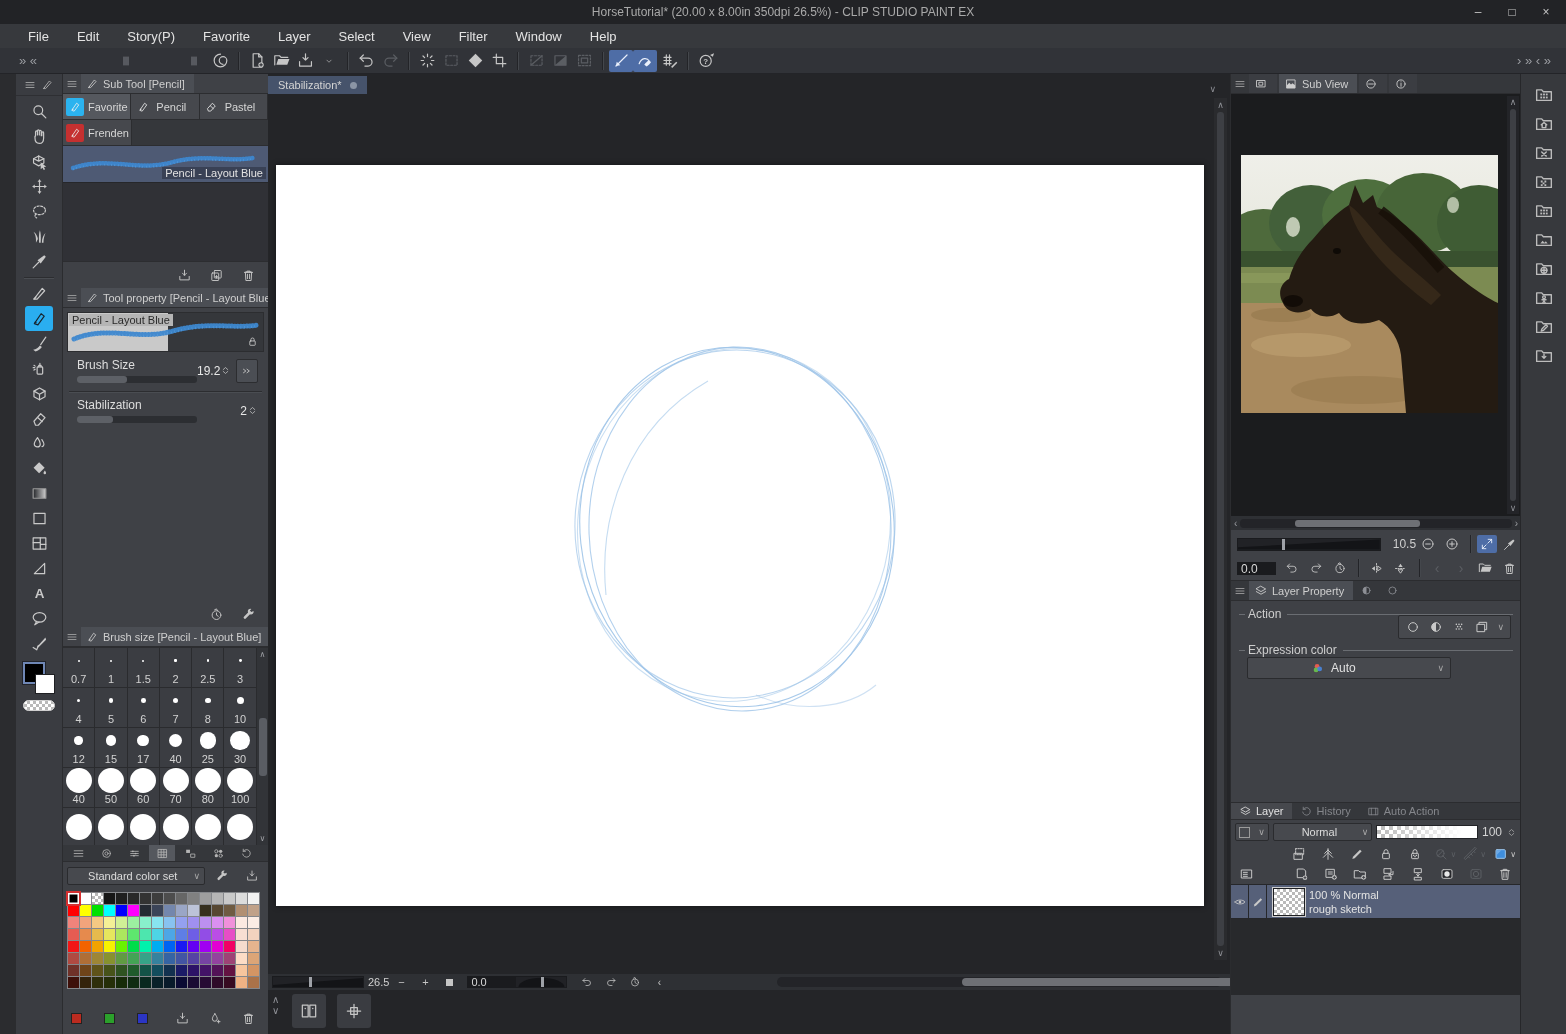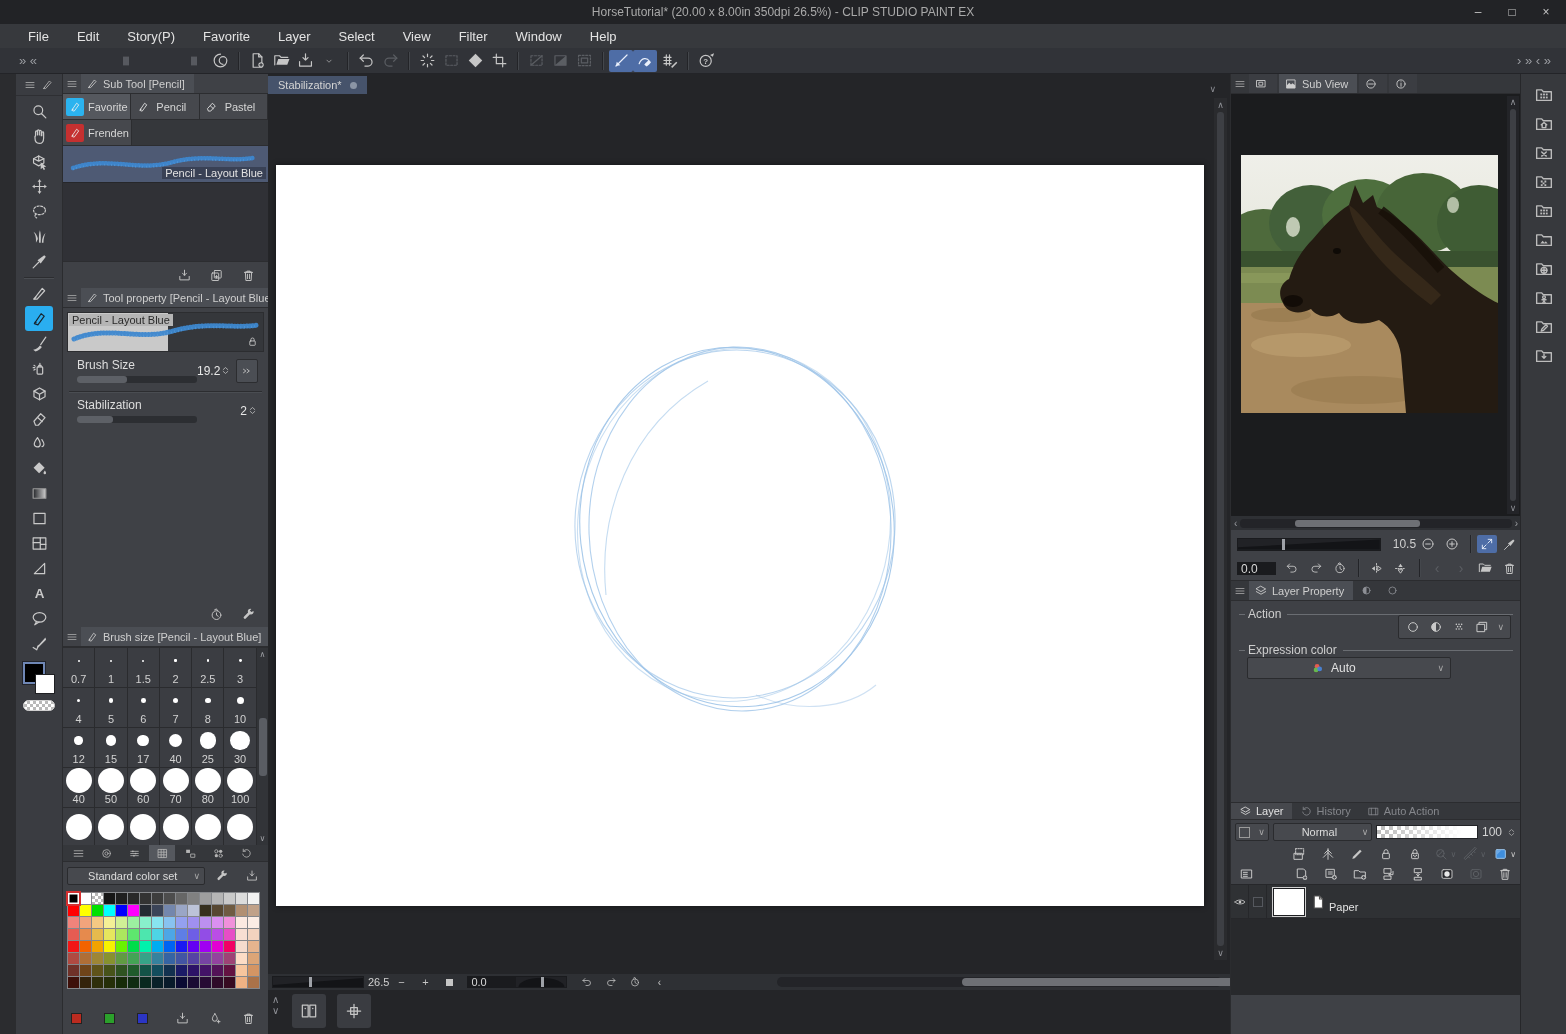--- a/index.html
+++ b/index.html
@@ -1692,43 +1692,40 @@
               <svg viewBox="0 0 24 24">
                 <path d="M5.5 7h13M9.5 7V5h5v2"></path>
                 <path d="M7 7l.8 13h8.4L17 7z"></path>
                 <path d="M10.3 10v7M13.7 10v7"></path>
               </svg>
             </span>
           </span>
         </span>
     </div>
     <div id="layer-list" style="border-top:1px solid #26272a">
-        <div class="layerrow">
+        <div class="layerrow selected">
           <div class="lcell" style="width: 18px;">
             <span class="icon" style="--isz: 14px;">
               <svg viewBox="0 0 24 24">
                 <path d="M3.5 12C6.5 7.5 17.5 7.5 20.5 12 17.5 16.5 6.5 16.5 3.5 12z"></path>
                 <circle cx="12" cy="12" r="2.3" fill="currentColor" stroke="none"></circle>
               </svg>
             </span>
           </div>
           <div class="lcell" style="width: 18px;">
-            <span style="width: 10px; height: 10px; border: 1px solid rgb(85, 88, 94); display: inline-block;"></span>
-          </div>
-          <div class="lthumb" style="background: rgb(255, 255, 255);"></div>
+            <span class="icon" style="--isz: 14px;">
+              <svg viewBox="0 0 24 24">
+                <path d="M5 19.5l1-3.5L16.5 5.5l2.5 2.5L8.5 18.5z" fill="currentColor" stroke="none"></path>
+              </svg>
+            </span>
+          </div>
+          <div class="lthumb checker"></div>
           <div class="lmeta">
-            <div style="display: flex; align-items: flex-end; gap: 2px;">
-              <span class="icon" style="--isz: 18px;">
-                <svg viewBox="0 0 24 24">
-                  <path d="M7 4h7l4 4v12H7z" fill="#ffffff" stroke="#555"></path>
-                  <path d="M14 4v4h4" fill="none" stroke="#555"></path>
-                </svg>
-              </span>
-              <span style="position: relative; top: 3px;">Paper</span>
-            </div>
+            <span>100 % Normal</span>
+            <span>rough sketch</span>
           </div>
         </div>
       </div>
     <div style="height:76px;background:#28292c"></div>
   </div>
 </div>
 
 <div id="matdock" class="abs">
     <div class="mbtn">
       <span class="icon" style="--isz: 22px;">

